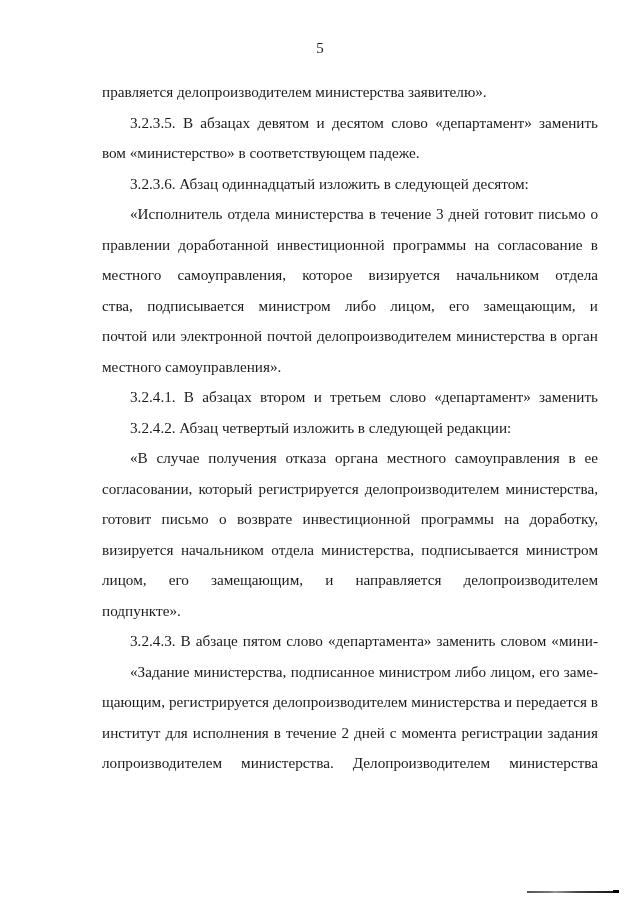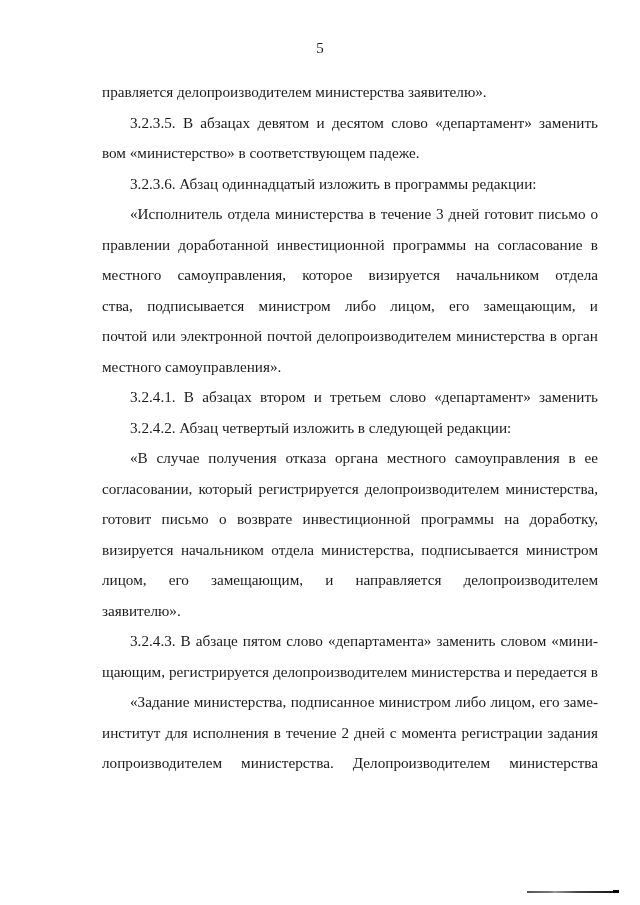--- a/index.html
+++ b/index.html
@@ -26,35 +26,35 @@
 </style>
 </head>
 <body>
 
 <div class="page-number">5</div>
 
 <div class="body-text" id="body-text">
     <div class="line">правляется делопроизводителем министерства заявителю».</div>
     <div class="line indent justify">3.2.3.5. В абзацах девятом и десятом слово «департамент» заменить сло-</div>
     <div class="line">вом «министерство» в соответствующем падеже.</div>
-    <div class="line indent">3.2.3.6. Абзац одиннадцатый изложить в программы редакции:</div>
+    <div class="line indent">3.2.3.6. Абзац одиннадцатый изложить в следующей десятом:</div>
     <div class="line indent justify">«Исполнитель отдела министерства в течение 3 дней готовит письмо о на-</div>
     <div class="line justify">правлении доработанной инвестиционной программы на согласование в орган</div>
     <div class="line justify">местного самоуправления, которое визируется начальником отдела министер-</div>
     <div class="line justify">ства, подписывается министром либо лицом, его замещающим, и направляется</div>
     <div class="line justify">почтой или электронной почтой делопроизводителем министерства в орган</div>
     <div class="line">местного самоуправления».</div>
     <div class="line indent justify">3.2.4.1. В абзацах втором и третьем слово «департамент» заменить словом</div>
     <div class="line indent">3.2.4.2. Абзац четвертый изложить в следующей редакции:</div>
     <div class="line indent justify">«В случае получения отказа органа местного самоуправления в ее</div>
     <div class="line justify">согласовании, который регистрируется делопроизводителем министерства, ис-</div>
     <div class="line justify">готовит письмо о возврате инвестиционной программы на доработку, которое</div>
     <div class="line justify">визируется начальником отдела министерства, подписывается министром либо</div>
     <div class="line justify">лицом, его замещающим, и направляется делопроизводителем министерства</div>
-    <div class="line">заявителю».</div>
+    <div class="line">подпункте».</div>
     <div class="line indent justify">3.2.4.3. В абзаце пятом слово «департамента» заменить словом «мини-</div>
+    <div class="line indent justify">«Задание министерства, подписанное министром либо лицом, его заме-</div>
     <div class="line justify">щающим, регистрируется делопроизводителем министерства и передается в</div>
-    <div class="line indent justify">«Задание министерства, подписанное министром либо лицом, его заме-</div>
     <div class="line justify">институт для исполнения в течение 2 дней с момента регистрации задания де-</div>
     <div class="line justify">лопроизводителем министерства. Делопроизводителем министерства произво-</div>
   </div>
 
 <div class="footer-rule"></div>
 
 </body></html>

